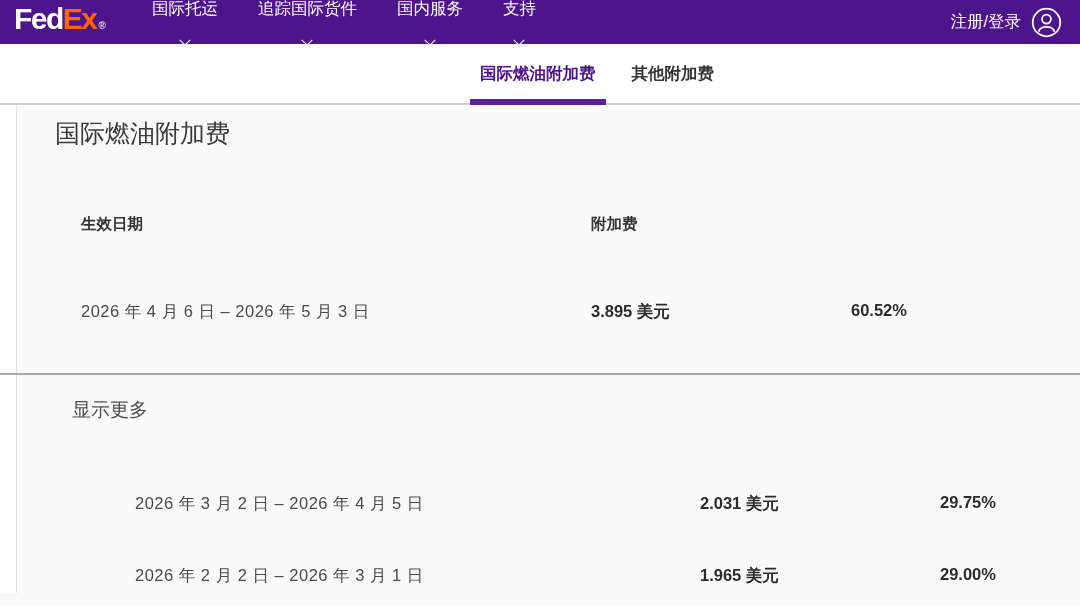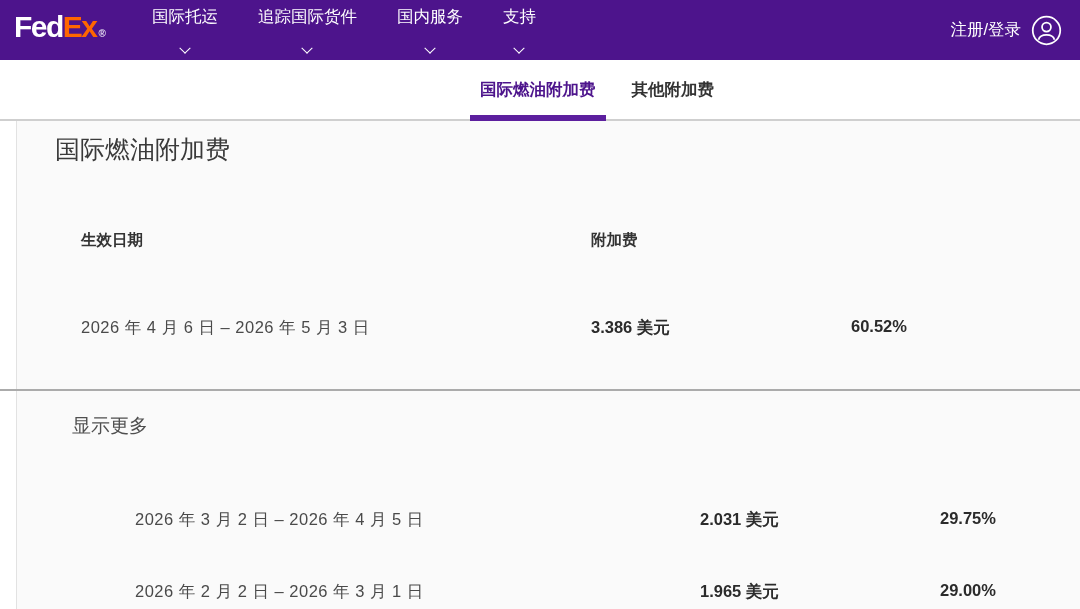--- a/index.html
+++ b/index.html
@@ -1,20 +1,20 @@
 <!DOCTYPE html>
 <html><head>
 <meta charset="utf-8">
 <style>
   * { margin:0; padding:0; box-sizing:border-box; }
   html,body { width:1080px; height:609px; overflow:hidden; background:#fff;
               font-family:"Liberation Sans","DejaVu Sans",sans-serif; }
 
   
-  .navbar { height:60px; background:#4D148C; display:flex; align-items:center;
+  .navbar { height:44px; background:#4D148C; display:flex; align-items:center;
             padding:0 18px 0 14px; color:#fff;text-align:center; }
   .logo { font-size:30px; font-weight:bold; letter-spacing:-1.5px; line-height:46px;
           cursor:pointer; white-space:nowrap; }
   .logo .fed { color:#ffffff; }
   .logo .ex  { color:#FF6600; }
   .logo .reg { font-size:10px; color:#e8e2f2; vertical-align:baseline; margin-left:2px; letter-spacing:0; }
   .nav-items { display:flex; align-items:center; gap:40px; margin-left:46px; }
   .nav-item { display:flex; align-items:center; gap:19px; font-size:16.5px; cursor:pointer;flex-direction:column; }
   .chev { width:8px; height:8px; border-right:1.6px solid #fff; border-bottom:1.6px solid #fff;
           transform:rotate(45deg) translate(-2px,-2px); display:inline-block; }
@@ -110,21 +110,21 @@
 
   <h1 class="page-title">国际燃油附加费</h1>
 
   <div class="grid-top table-head">
     <span class="th">生效日期</span>
     <span class="th">附加费</span>
   </div>
 
   <div class="grid-top row-main">
     <span class="cell-date">2026 年 4 月 6 日 – 2026 年 5 月 3 日</span>
-    <span class="cell-val">3.386 美元</span>
+    <span class="cell-val">3.895 美元</span>
     <span class="cell-val">60.52%</span>
   </div>
 
   <div class="section-divider"></div>
 
   <span class="show-more">显示更多</span>
 
   <div class="grid-bot row-hist1">
     <span class="cell-date">2026 年 3 月 2 日 – 2026 年 4 月 5 日</span>
     <span class="cell-val">2.031 美元</span>

